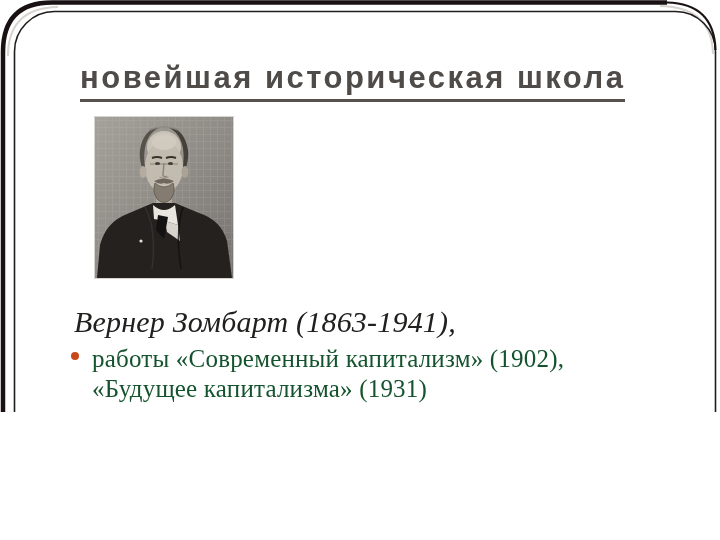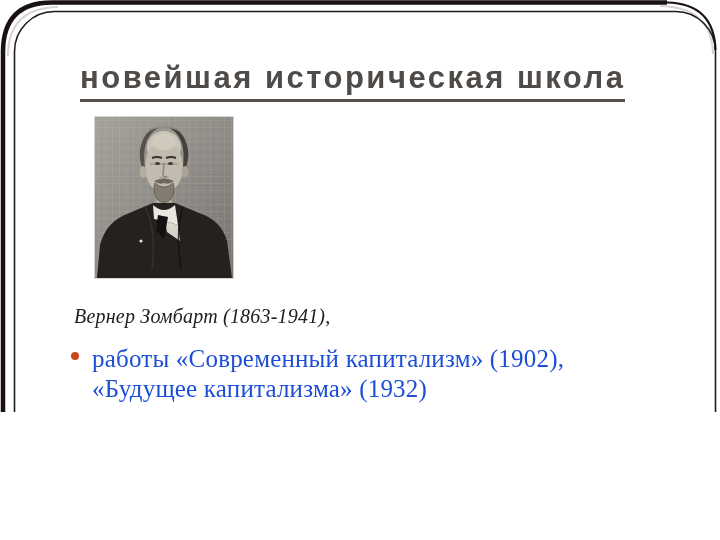--- a/index.html
+++ b/index.html
@@ -17,34 +17,34 @@
   }
   .title .underlined{border-bottom:3.5px solid #57524e;padding-bottom:4px;}
 
   .photo{
     position:absolute;left:95px;top:117px;width:138px;height:161px;
     outline:1px solid #d8d5d0;
   }
 
   .scholar{
     position:absolute;left:74px;top:305px;margin:0;
-    font-style:italic;font-size:20px;color:#21201e;letter-spacing:0.2px;
+    font-style:italic;font-size:30px;color:#21201e;letter-spacing:0.2px;
     white-space:nowrap;
   }
 
   .bullet-dot{
     position:absolute;width:8px;height:8px;border-radius:50%;
     background:#c8471b;
   }
   .dot-1{left:71px;top:352px;}
   .dot-2{left:71px;top:419px;width:7px;height:7px;background:#c4411a;}
 
   .bullet-text{
     position:absolute;left:92px;top:344px;
-    font-size:25px;line-height:30px;color:#1d4ed8;letter-spacing:0.2px;
+    font-size:25px;line-height:30px;color:#14532d;letter-spacing:0.2px;
     white-space:nowrap;
   }
 
   .page-badge{
     position:absolute;left:10px;top:486px;width:38px;height:38px;
     background:radial-gradient(circle at 38% 35%, #de5b24 0%, #cf4817 55%, #b83c0e 100%);
     border-radius:52% 48% 46% 54% / 50% 54% 46% 52%;
     box-shadow:0 0 0 1.5px rgba(200,70,24,0.35);
     display:flex;align-items:center;justify-content:center;
     color:#f3e4d2;font-family:"Liberation Sans",sans-serif;font-size:11.5px;
@@ -119,21 +119,21 @@
       <path d="M 64.5,60 Q 69,63 73.5,60" stroke="#9a9184" stroke-width="1" fill="none"></path>
 
       <path d="M 59,64 Q 69,59 79,64 Q 74,68 69,66 Q 64,68 59,64 Z" fill="#6e675e"></path>
       <path d="M 60,66 Q 64,70 69,70 Q 74,70 78,66 Q 81,74 76,82 Q 69,89 62,82 Q 57,74 60,66 Z" fill="#847c70" stroke="#5c554c" stroke-width="0.8"></path>
     </svg>
   </div>
 
   <p class="scholar">Вернер Зомбарт (1863-1941),</p>
 
   <span class="bullet-dot dot-1"></span>
-  <div class="bullet-text"><span>работы «Современный капитализм» (1902),</span><br><span>«Будущее капитализма» (1932)</span></div>
+  <div class="bullet-text"><span>работы «Современный капитализм» (1902),</span><br><span>«Будущее капитализма» (1931)</span></div>
 
   <span class="bullet-dot dot-2"></span>
 
   <div class="page-badge">
       <span>50</span>
     </div>
 
 </div>
 
 </body></html>

